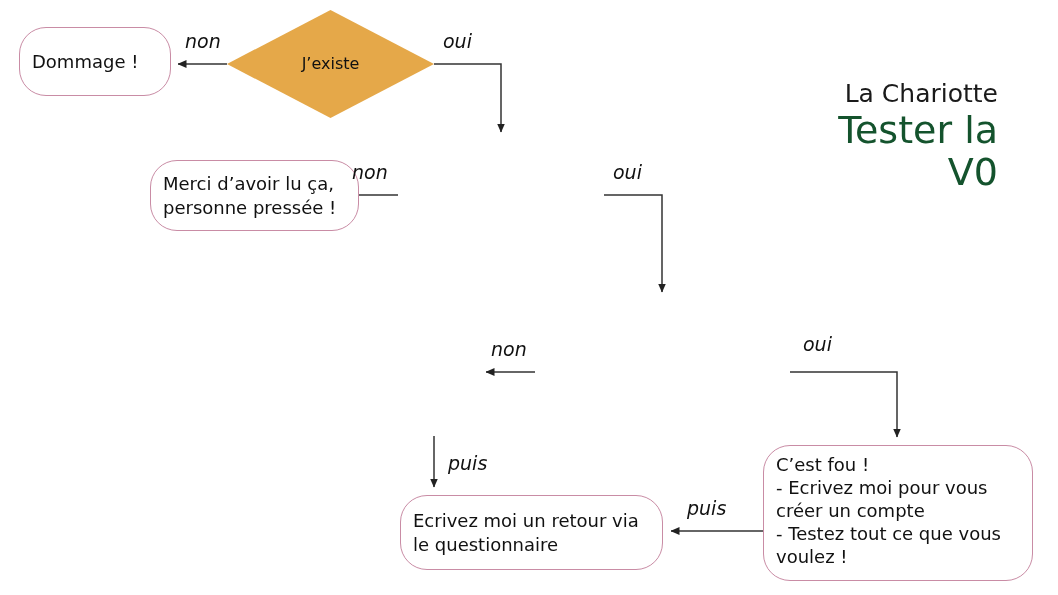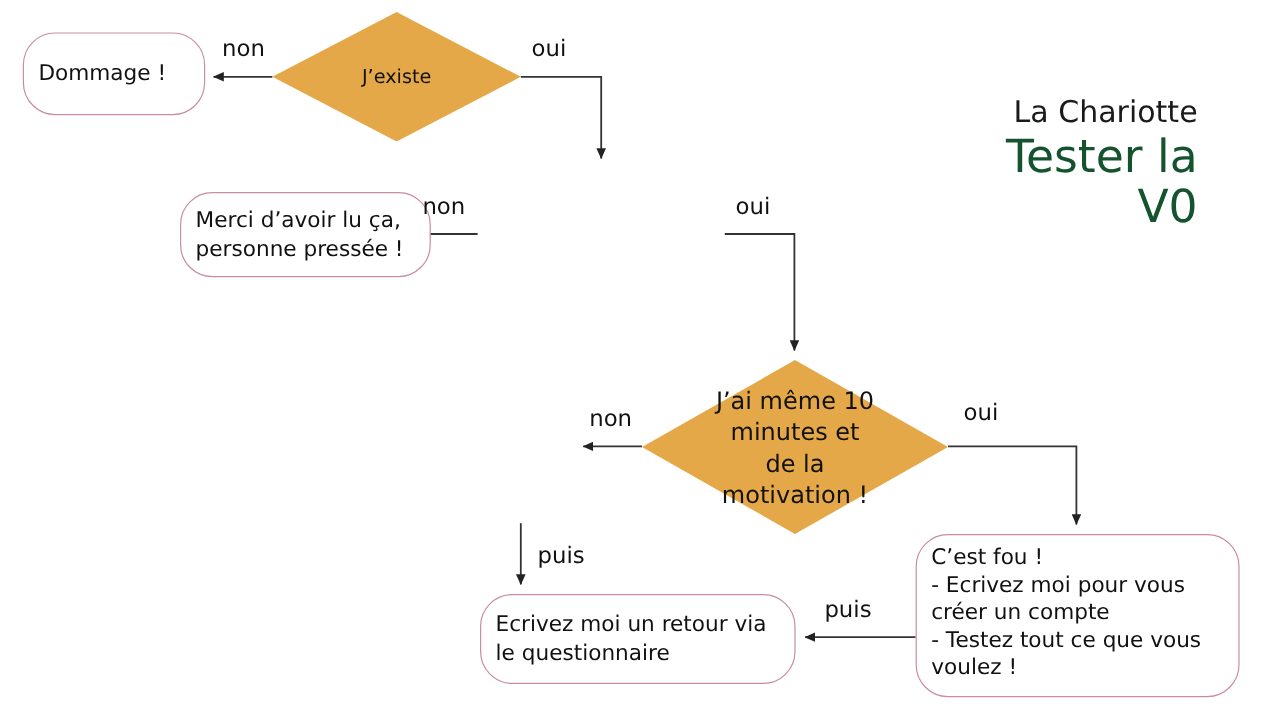--- a/index.html
+++ b/index.html
@@ -67,20 +67,21 @@
     white-space: pre-line;
   }
   .diamond-label.big {
     font-size: 20px;
   }
   .edge-label {
     position: absolute;
     font-size: 19px;
     color: #111111;
     white-space: nowrap;
+    font-style: italic;
   }
   .title-block {
     position: absolute;
     text-align: right;
   }
   .title-small {
     font-size: 25px;
     color: #1a1a1a;
     line-height: 1.15;
   }
@@ -119,27 +120,20 @@
 
     <path d="M763,531 L671,531" fill="none" stroke="#333333" stroke-width="1.5" marker-end="url(#arrowhead)"></path>
   </svg>
 
   <div class="diamond-wrap" style="left:227px; top:10px; width:207px; height:108px;">
     <div class="diamond-shape"></div>
     <div class="diamond-label">J’existe</div>
   </div>
 
 
-  <div class="diamond-wrap" style="left:535px; top:300px; width:255px; height:145px;">
-    <div class="diamond-shape"></div>
-    <div class="diamond-label big">J’ai même 10
-minutes et
-de la
-motivation !</div>
-  </div>
 
   <div class="node box" style="left:19px; top:27px; width:152px; height:69px;">
     <span class="box-text">Dommage !</span>
   </div>
 
   <div class="node box" style="left:130px; top:160px; width:209px; height:71px;margin-left:20px;">
     <span class="box-text">Merci d’avoir lu ça,
 personne pressée !</span>
   </div>
 

